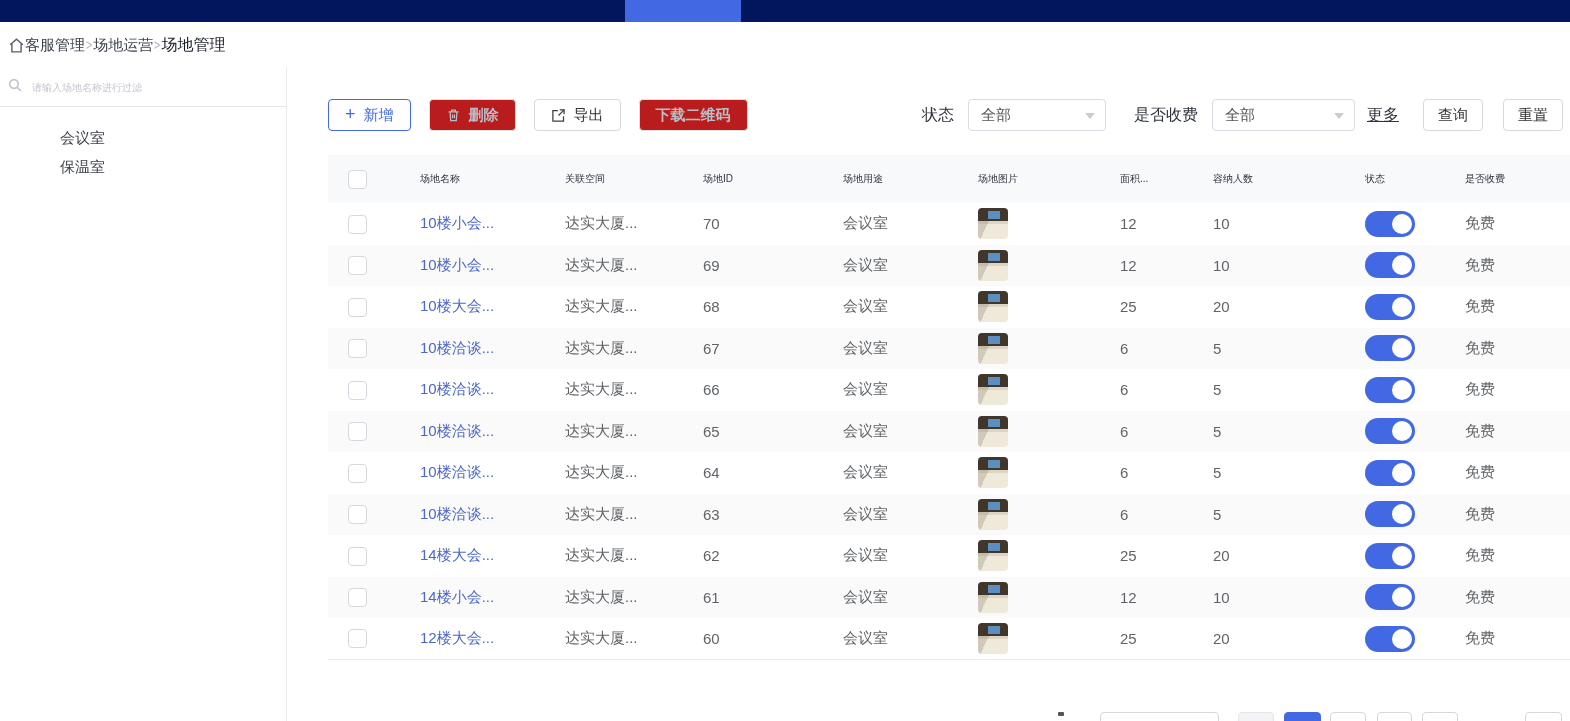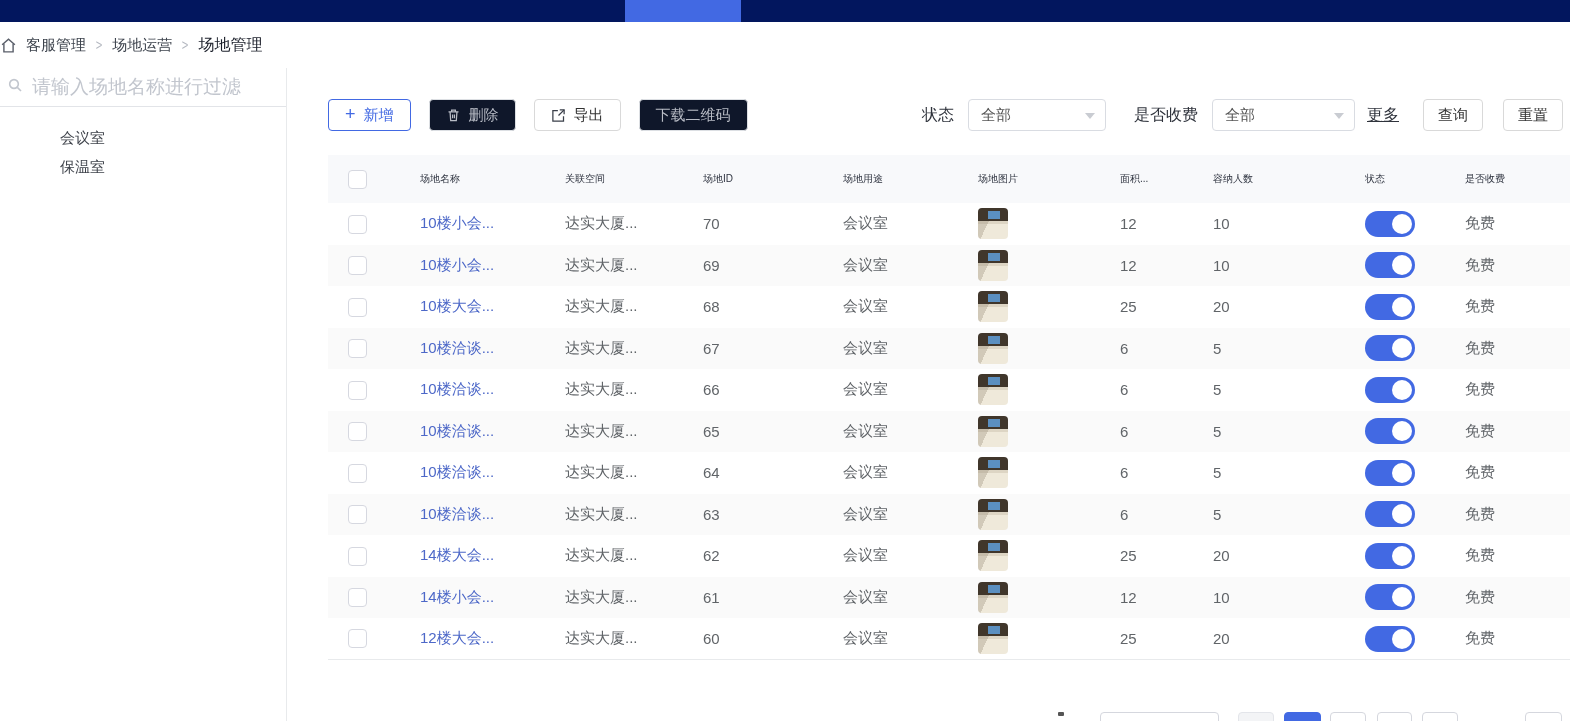--- a/index.html
+++ b/index.html
@@ -6,49 +6,49 @@
   body{width:1570px;height:721px;overflow:hidden;background:#fff;
        font-family:"Liberation Sans","DejaVu Sans",sans-serif;color:#333;}
   #page{position:relative;width:1570px;height:721px;overflow:hidden;}
 
   
   .topbar{position:absolute;left:0;top:0;width:1570px;height:22px;background:#02165e;}
   .topbar-accent{position:absolute;left:625px;top:0;width:116px;height:22px;background:#4269e3;}
 
   
   .breadcrumb{position:absolute;left:0;top:22px;width:1570px;height:46px;
-              display:flex;align-items:center;box-sizing:border-box;gap:9px;}
+              display:flex;align-items:center;padding-left:8px;box-sizing:border-box;}
   .breadcrumb .crumb{font-size:15px;color:#3d434d;}
   .breadcrumb .crumb.current{font-size:16px;font-weight:normal;color:#191d28;}
   .crumb-sep{color:#b4b8c0;font-size:14px;transform:scaleX(.8);display:inline-block;}
   .home-ico svg{display:block;}
 
   
   .sidebar{position:absolute;left:0;top:68px;width:287px;bottom:0;border-right:1px solid #e8eaec;box-sizing:border-box;}
   .side-search{position:relative;height:38px;border-bottom:1px solid #e2e4e8;display:flex;align-items:center;padding-left:7px;gap:7px;}
-  .side-search input{border:none;outline:none;font-size:19px;width:230px;background:transparent;
+  .side-search input{border:none;outline:none;font-size:10px;width:230px;background:transparent;
                      font-family:"Liberation Sans","DejaVu Sans",sans-serif;color:#ef4444;}
   .side-search input::placeholder{color:#c2c6ce;}
   .tree{padding-top:17px;}
   .tree-root{display:flex;align-items:center;height:28px;}
   .caret{width:0;height:0;border-left:5px solid transparent;border-right:5px solid transparent;
          border-top:6px solid #c5c8ce;margin-left:14px;margin-right:13px;}
   .tree-root-label{font-size:15px;color:#3f434b;}
   .tree-child{font-size:15px;color:#3f434b;padding-left:60px;height:29px;display:flex;align-items:center;cursor:pointer;}
 
   
   .main{position:absolute;left:328px;top:68px;right:0;bottom:0;}
 
   
   .toolbar{position:relative;height:32px;margin-top:31px;display:flex;align-items:center;}
   .btn{height:32px;box-sizing:border-box;border-radius:4px;border:1px solid #d9d9d9;background:#fff;
        display:inline-flex;align-items:center;justify-content:center;font-size:15px;color:#333;
        padding:0 16px;gap:8px;cursor:pointer;white-space:nowrap;}
   .btn.primary-outline{border-color:#4269e3;color:#4269e3;}
-  .btn.disabled{background:#0f172a;border-color:#dcdfe3;color:#b9bdc6;cursor:not-allowed;}
+  .btn.disabled{background:#b91c1c;border-color:#dcdfe3;color:#b9bdc6;cursor:not-allowed;font-weight:bold;}
   .btn + .btn{margin-left:18px;}
   .plus-glyph{font-size:18px;line-height:1;margin-top:-2px;}
   .btn svg{display:block;}
 
   .filter-cluster{position:absolute;left:594px;top:0;height:32px;display:flex;align-items:center;white-space:nowrap;}
   .filter-label{font-size:16px;color:#2f333c;margin-right:14px;}
   .select{position:relative;width:138px;height:32px;border:1px solid #d9dce2;border-radius:4px;background:#fff;
           display:flex;align-items:center;padding-left:12px;box-sizing:border-box;font-size:15px;color:#555;cursor:pointer;}
   .select .sel-caret{position:absolute;right:10px;top:13px;width:0;height:0;
                      border-left:5px solid transparent;border-right:5px solid transparent;border-top:6px solid #c9ccd2;}

